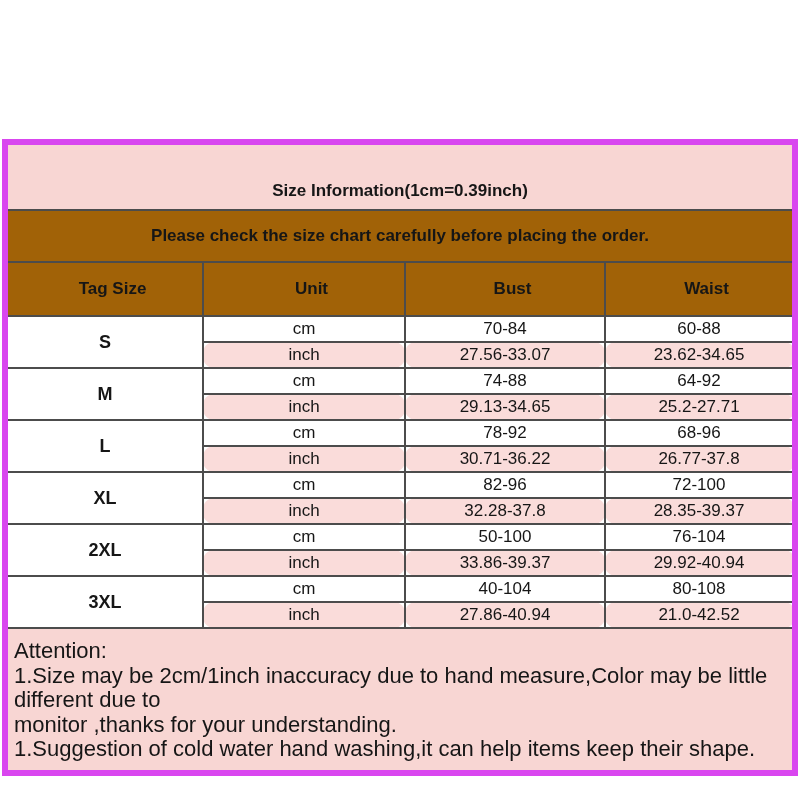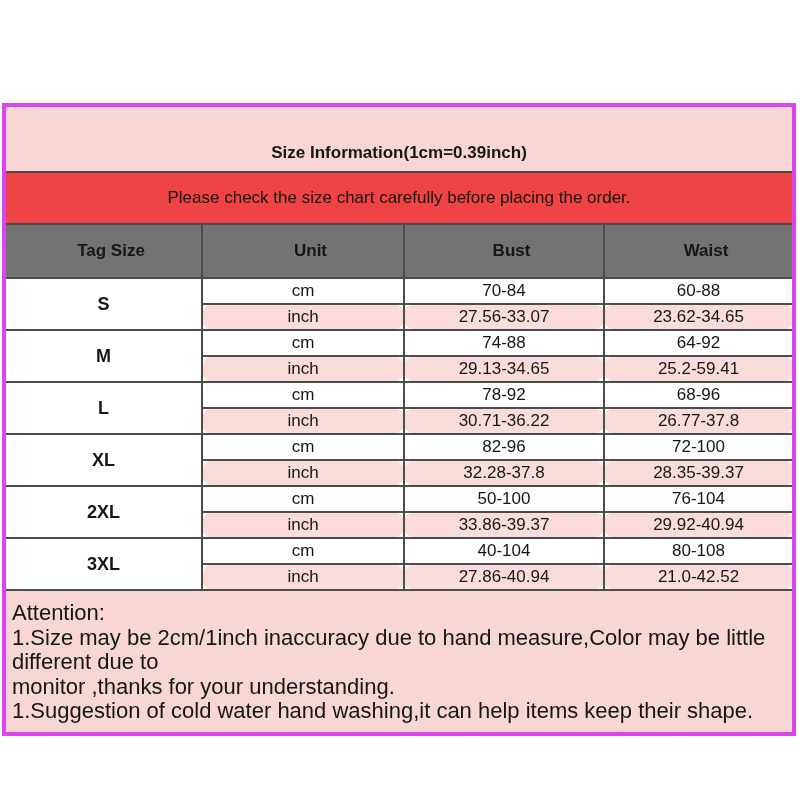--- a/index.html
+++ b/index.html
@@ -16,47 +16,48 @@
   .sheet {
     position: absolute;
     left: 2px;
     top: 103px;
     width: 794px;
   }
   table.size-table {
     width: 100%;
     border-collapse: collapse;
     table-layout: fixed;
-    border: 4px solid #d946ef;
+    border: 6px solid #d946ef;
+    margin-top: 36px;
   }
   td, th {
     border: 2px solid #4c4c4c;
     padding: 0;
     text-align: center;
     font-size: 17px;
     overflow: hidden;
     white-space: nowrap;
   }
   td.title-cell {
     height: 56px;
     background: #f8d6d3;
     font-weight: bold;
     vertical-align: bottom;
     padding-bottom: 8px;
     border-bottom-width: 1px;
   }
   td.subtitle-cell {
     height: 50px;
-    background: #ef4444;
-    font-weight: normal;
+    background: #a16207;
+    font-weight: bold;
     vertical-align: middle;
   }
   tr.head-row th {
     height: 52px;
-    background: #737373;
+    background: #a16207;
     font-weight: bold;
     vertical-align: middle;
     padding-left: 15px;
   }
   tr.cm-row td, tr.inch-row td {
     height: 24px;
     vertical-align: middle;
   }
   tr.cm-row td {
     background: #ffffff;
@@ -124,21 +125,21 @@
 
       <tr class="cm-row">
         <td rowspan="2" class="tag-cell">M</td>
         <td>cm</td>
         <td>74-88</td>
         <td>64-92</td>
       </tr>
       <tr class="inch-row">
         <td>inch</td>
         <td>29.13-34.65</td>
-        <td>25.2-59.41</td>
+        <td>25.2-27.71</td>
       </tr>
 
       <tr class="cm-row">
         <td rowspan="2" class="tag-cell">L</td>
         <td>cm</td>
         <td>78-92</td>
         <td>68-96</td>
       </tr>
       <tr class="inch-row">
         <td>inch</td>

